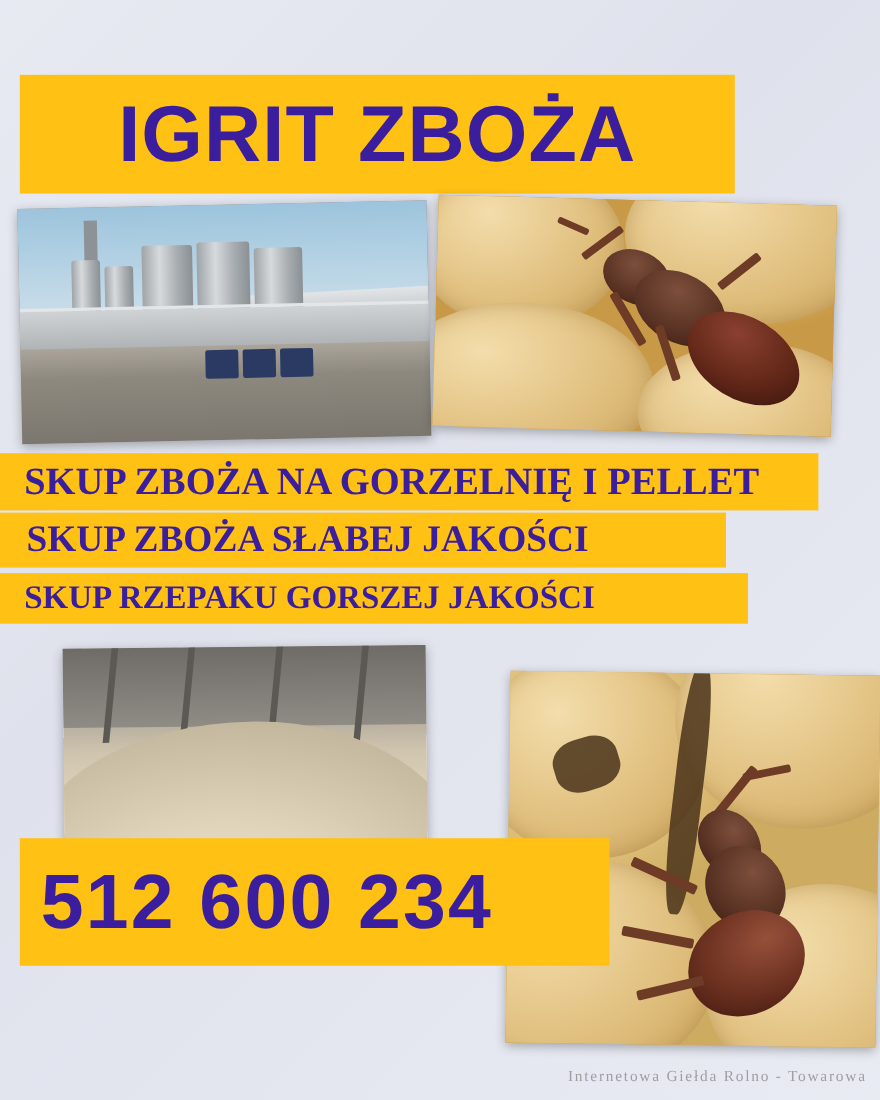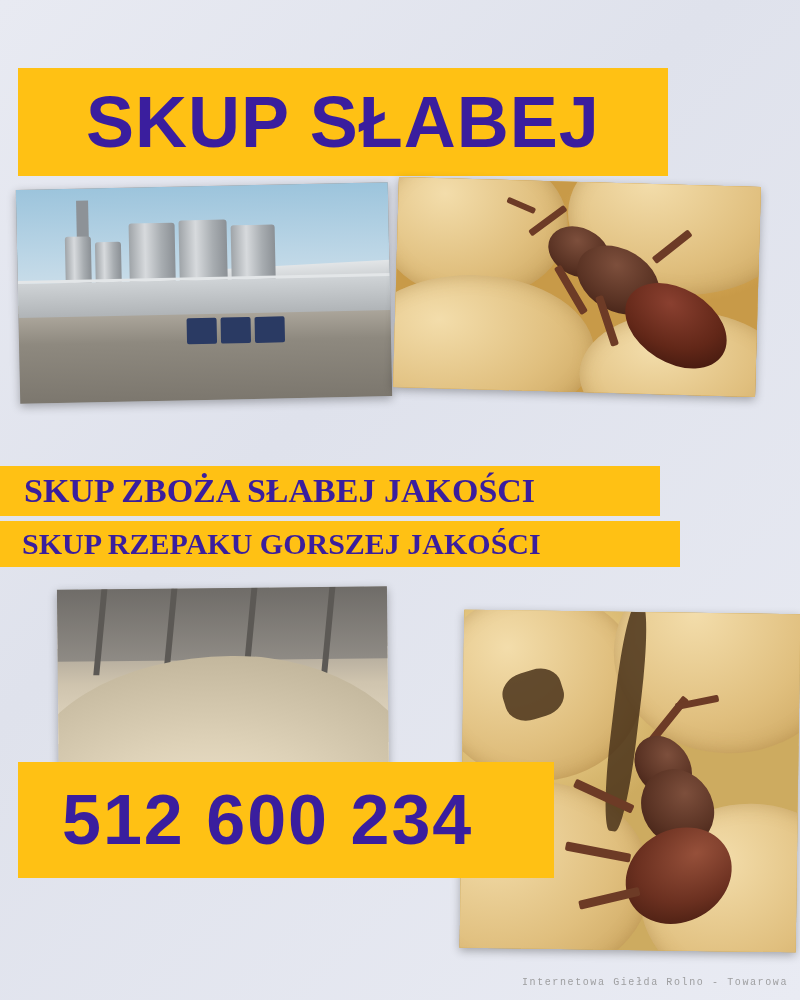--- a/index.html
+++ b/index.html
@@ -221,21 +221,21 @@
   
   .phone-band {
     position: absolute;
     left: 18px;
     top: 762px;
     width: 536px;
     height: 116px;
     background: #ffc114;
     display: flex;
     align-items: center;
-    padding-left: 44px;
+    padding-left: 19px;
     box-sizing: border-box;
   }
   .phone-text {
     font-family: "Liberation Sans", sans-serif;
     font-weight: bold;
     font-size: 70px;
     color: #3a1e9e;
     letter-spacing: 2px;
     white-space: nowrap;
   }
@@ -251,34 +251,34 @@
   .wm-main {
     font-family: "Liberation Sans", sans-serif;
     font-weight: bold;
     font-size: 26px;
     color: #6f6f6f;
     letter-spacing: 0.5px;
     line-height: 1;
   }
   .wm-main .dot { color: #d83a2e; }
   .wm-sub {
-    font-family: Liberation Mono, monospace;
-    font-size: 10px;
+    font-family: Liberation Serif, serif;
+    font-size: 14px;
     color: #8a8a8a;
     letter-spacing: 1.6px;
     margin-top: 3px;
   }
 </style>
 </head>
 <body>
 
 <div class="poster">
 
   <div class="title-band">
-    <div class="title-text">SKUP SŁABEJ</div>
+    <div class="title-text">IGRIT ZBOŻA</div>
   </div>
 
   <div class="photo photo-silos">
     <div class="sky"></div>
     <div class="roof-strip"></div>
     <div class="tower"></div>
     <div class="silo s1"></div>
     <div class="silo s2"></div>
     <div class="silo s3"></div>
     <div class="silo s4"></div>
@@ -299,20 +299,23 @@
     <div class="bug-leg" style="left:128px; top:36px; width:44px; height:7px; transform:rotate(-38deg);"></div>
     <div class="bug-leg" style="left:108px; top:22px; width:30px; height:6px; transform:rotate(22deg);"></div>
     <div class="bug-body" style="left:150px; top:46px; width:64px; height:48px; transform:rotate(24deg);"></div>
     <div class="bug-body" style="left:178px; top:66px; width:88px; height:62px; transform:rotate(28deg);"></div>
     <div class="bug-body" style="left:226px; top:104px; width:110px; height:74px; transform:rotate(30deg); background:radial-gradient(ellipse at 35% 28%, #8a4030 0%, #622718 55%, #33120a 100%);"></div>
     <div class="bug-leg" style="left:148px; top:104px; width:54px; height:8px; transform:rotate(58deg);"></div>
     <div class="bug-leg" style="left:186px; top:134px; width:52px; height:8px; transform:rotate(70deg);"></div>
     <div class="bug-leg" style="left:252px; top:58px; width:46px; height:8px; transform:rotate(-40deg);"></div>
   </div>
 
+  <div class="bar bar-1">
+    <span>SKUP ZBOŻA NA GORZELNIĘ I PELLET</span>
+  </div>
   <div class="bar bar-2">
     <span>SKUP ZBOŻA SŁABEJ JAKOŚCI</span>
   </div>
   <div class="bar bar-3">
     <span>SKUP RZEPAKU GORSZEJ JAKOŚCI</span>
   </div>
 
   <div class="photo photo-heap">
     <div class="barn-roof"></div>
     <div class="barn-beam" style="left:40px;"></div>

